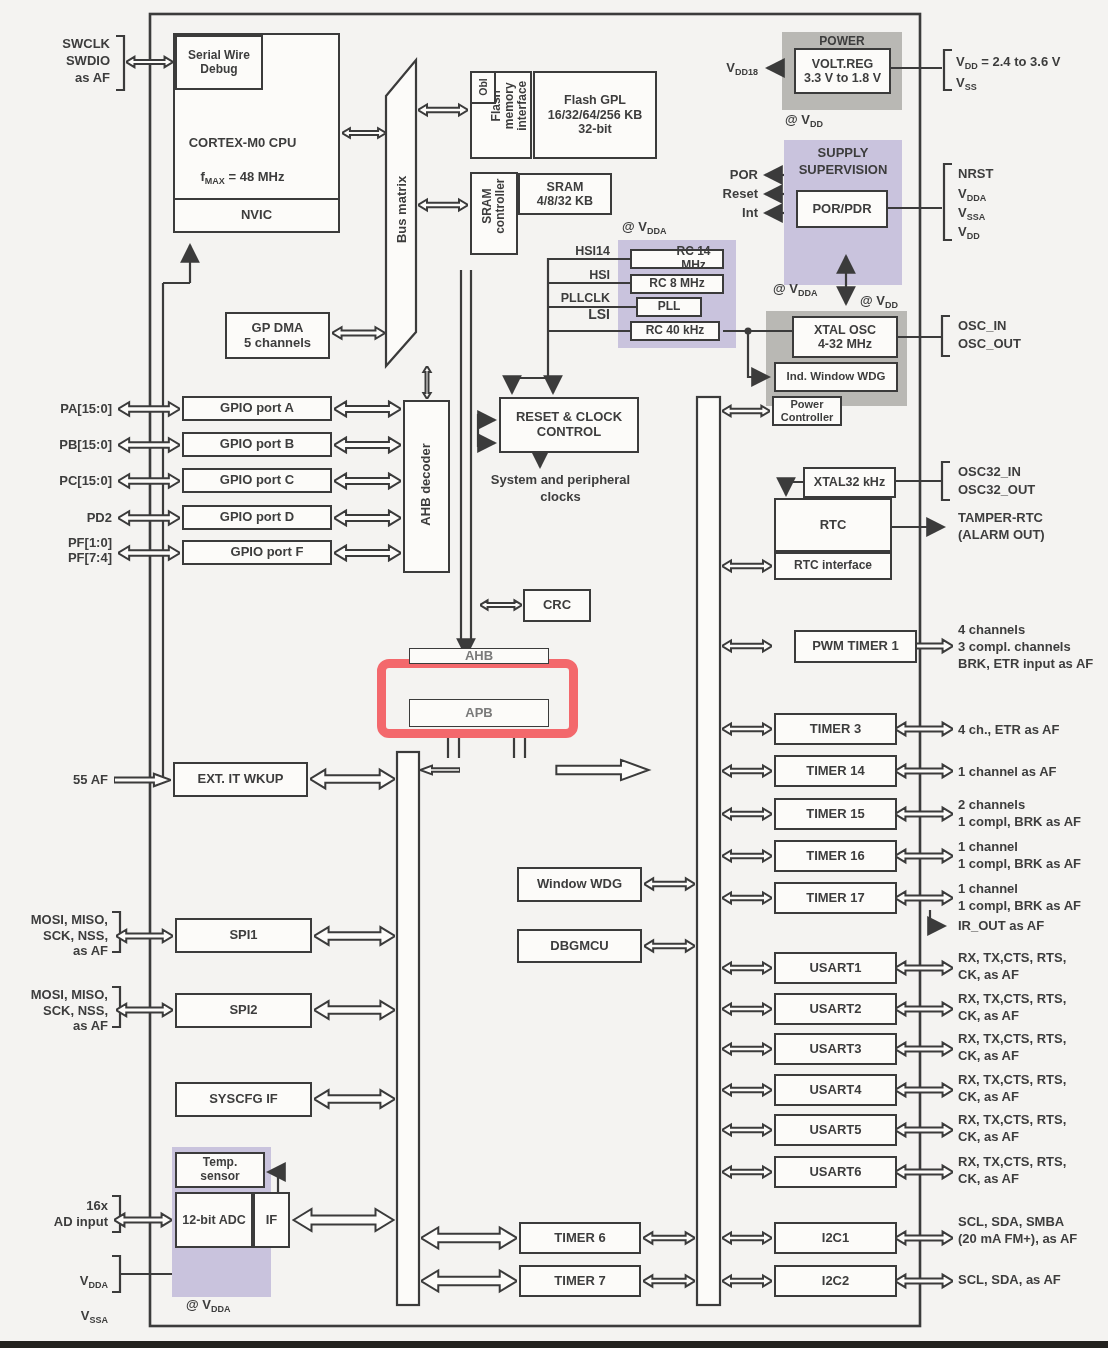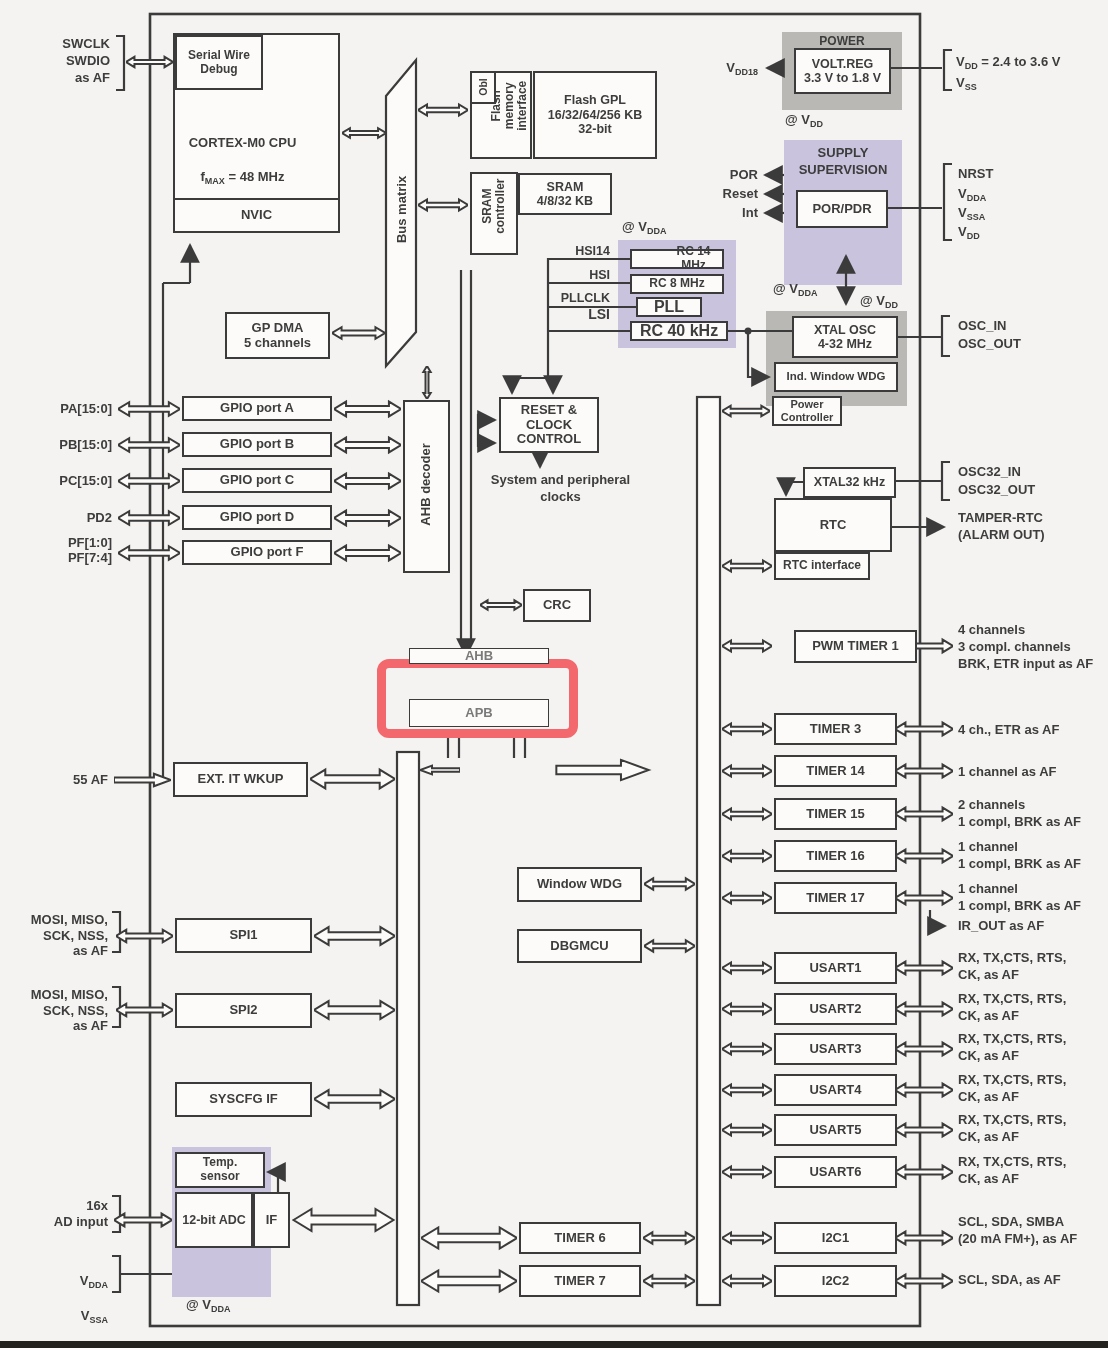--- a/index.html
+++ b/index.html
@@ -208,22 +208,22 @@
   <div class="lbl c" style="left:784px;top:145px;width:118px;">SUPPLY
 SUPERVISION</div>
   <div class="b" style="left:796px;top:190px;width:92px;height:38px;">POR/PDR</div>
   <div class="lbl r" style="left:722px;top:167px;width:36px;">POR</div>
   <div class="lbl r" style="left:712px;top:186px;width:46px;">Reset</div>
   <div class="lbl r" style="left:722px;top:205px;width:36px;">Int</div>
 
   <div class="lbl" style="left:622px;top:219px;"><span>@ V</span><sub class="sb">DDA</sub></div>
   <div class="b" style="left:630px;top:249px;width:94px;height:20px;font-size:12px;padding-left:33px;">RC 14 MHz</div>
   <div class="b" style="left:630px;top:274px;width:94px;height:20px;font-size:12px;">RC 8 MHz</div>
-  <div class="b" style="left:636px;top:297px;width:66px;height:20px;font-size:16px;">PLL</div>
-  <div class="b" style="left:630px;top:321px;width:98px;height:20px;font-size:16px;">RC 40 kHz</div>
+  <div class="b" style="left:636px;top:297px;width:66px;height:20px;font-size:12px;">PLL</div>
+  <div class="b" style="left:630px;top:321px;width:90px;height:20px;font-size:12px;">RC 40 kHz</div>
   <div class="lbl r" style="left:558px;top:243px;width:52px;font-size:12.5px;">HSI14</div>
   <div class="lbl r" style="left:558px;top:267px;width:52px;font-size:12.5px;">HSI</div>
   <div class="lbl r" style="left:548px;top:290px;width:62px;font-size:12.5px;">PLLCLK</div>
   <div class="lbl r" style="left:558px;top:305px;width:52px;font-size:14px;">LSI</div>
 
   <div class="lbl" style="left:773px;top:281px;"><span>@ V</span><sub class="sb">DDA</sub></div>
   <div class="lbl" style="left:860px;top:293px;"><span>@ V</span><sub class="sb">DD</sub></div>
   <div class="b" style="left:792px;top:316px;width:106px;height:42px;font-size:12.5px;">XTAL OSC
 4-32 MHz</div>
   <div class="b small" style="left:774px;top:362px;width:124px;height:30px;">Ind. Window WDG</div>
@@ -234,36 +234,36 @@
 5 channels</div>
 
   <div class="b" style="left:182px;top:396px;width:150px;height:25px;">GPIO port A</div>
   <div class="b" style="left:182px;top:432px;width:150px;height:25px;">GPIO port B</div>
   <div class="b" style="left:182px;top:468px;width:150px;height:25px;">GPIO port C</div>
   <div class="b" style="left:182px;top:505px;width:150px;height:25px;">GPIO port D</div>
   <div class="b" style="left:182px;top:540px;width:150px;height:25px;padding-left:20px;">GPIO port F</div>
   <div class="b" style="left:403px;top:400px;width:47px;height:173px;"></div>
   <div class="lbl vl c" style="left:366px;top:476px;width:120px;position:absolute;">AHB decoder</div>
 
-  <div class="b" style="left:499px;top:397px;width:100px;height:56px;">RESET &amp; CLOCK
+  <div class="b" style="left:499px;top:397px;width:140px;height:56px;">RESET &amp; CLOCK
 CONTROL</div>
   <div class="lbl c" style="left:478px;top:472px;width:165px;">System and peripheral
 clocks</div>
 
   <div class="b" style="left:523px;top:589px;width:68px;height:33px;">CRC</div>
 
   <div style="position:absolute;left:377px;top:659px;width:201px;height:79px;border:9px solid #f3686c;border-radius:12px;box-sizing:border-box;"></div>
   <div class="b ahbapb" style="left:409px;top:648px;width:140px;height:16px;border-width:1.5px;">AHB</div>
   <div class="b ahbapb" style="left:409px;top:699px;width:140px;height:28px;border-width:1.5px;">APB</div>
 
   <div class="b" style="left:173px;top:762px;width:135px;height:35px;">EXT. IT WKUP</div>
 
   <div class="b" style="left:803px;top:467px;width:93px;height:31px;font-size:12.5px;">XTAL32 kHz</div>
   <div class="b" style="left:774px;top:498px;width:118px;height:54px;">RTC</div>
-  <div class="b" style="left:774px;top:552px;width:96px;height:28px;font-size:12px;">RTC interface</div>
+  <div class="b" style="left:774px;top:552px;width:118px;height:28px;font-size:12px;">RTC interface</div>
 
   <div class="b" style="left:774px;top:630px;width:123px;height:33px;margin-left:20px;">PWM TIMER 1</div>
   <div class="b" style="left:774px;top:713px;width:123px;height:32px;">TIMER 3</div>
   <div class="b" style="left:774px;top:755px;width:123px;height:32px;">TIMER 14</div>
   <div class="b" style="left:774px;top:798px;width:123px;height:32px;">TIMER 15</div>
   <div class="b" style="left:774px;top:840px;width:123px;height:32px;">TIMER 16</div>
   <div class="b" style="left:774px;top:882px;width:123px;height:32px;">TIMER 17</div>
 
   <div class="b" style="left:517px;top:867px;width:125px;height:35px;">Window WDG</div>
   <div class="b" style="left:517px;top:929px;width:125px;height:34px;">DBGMCU</div>

